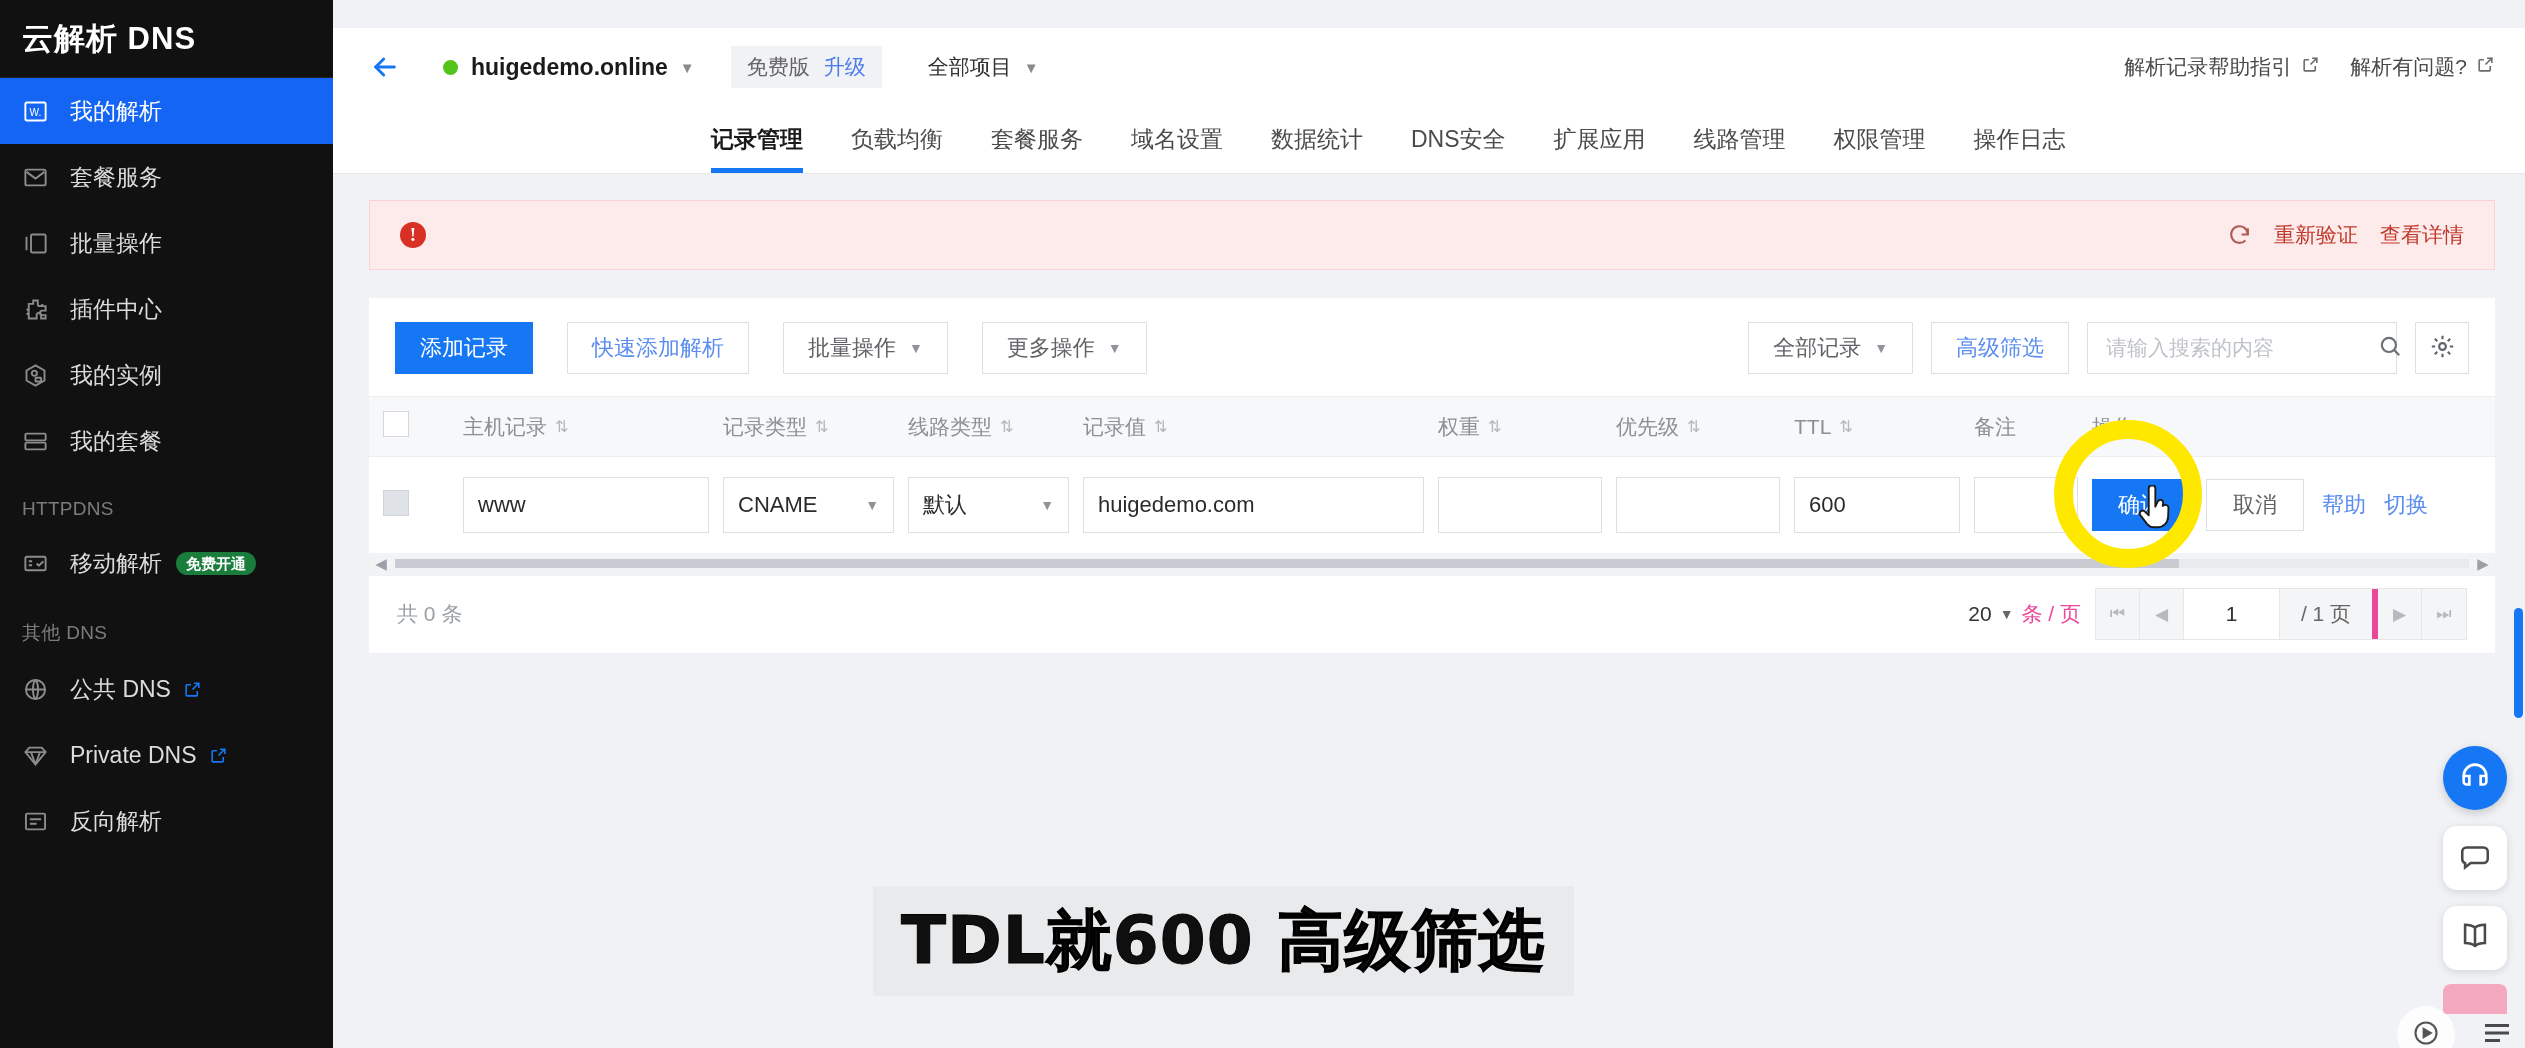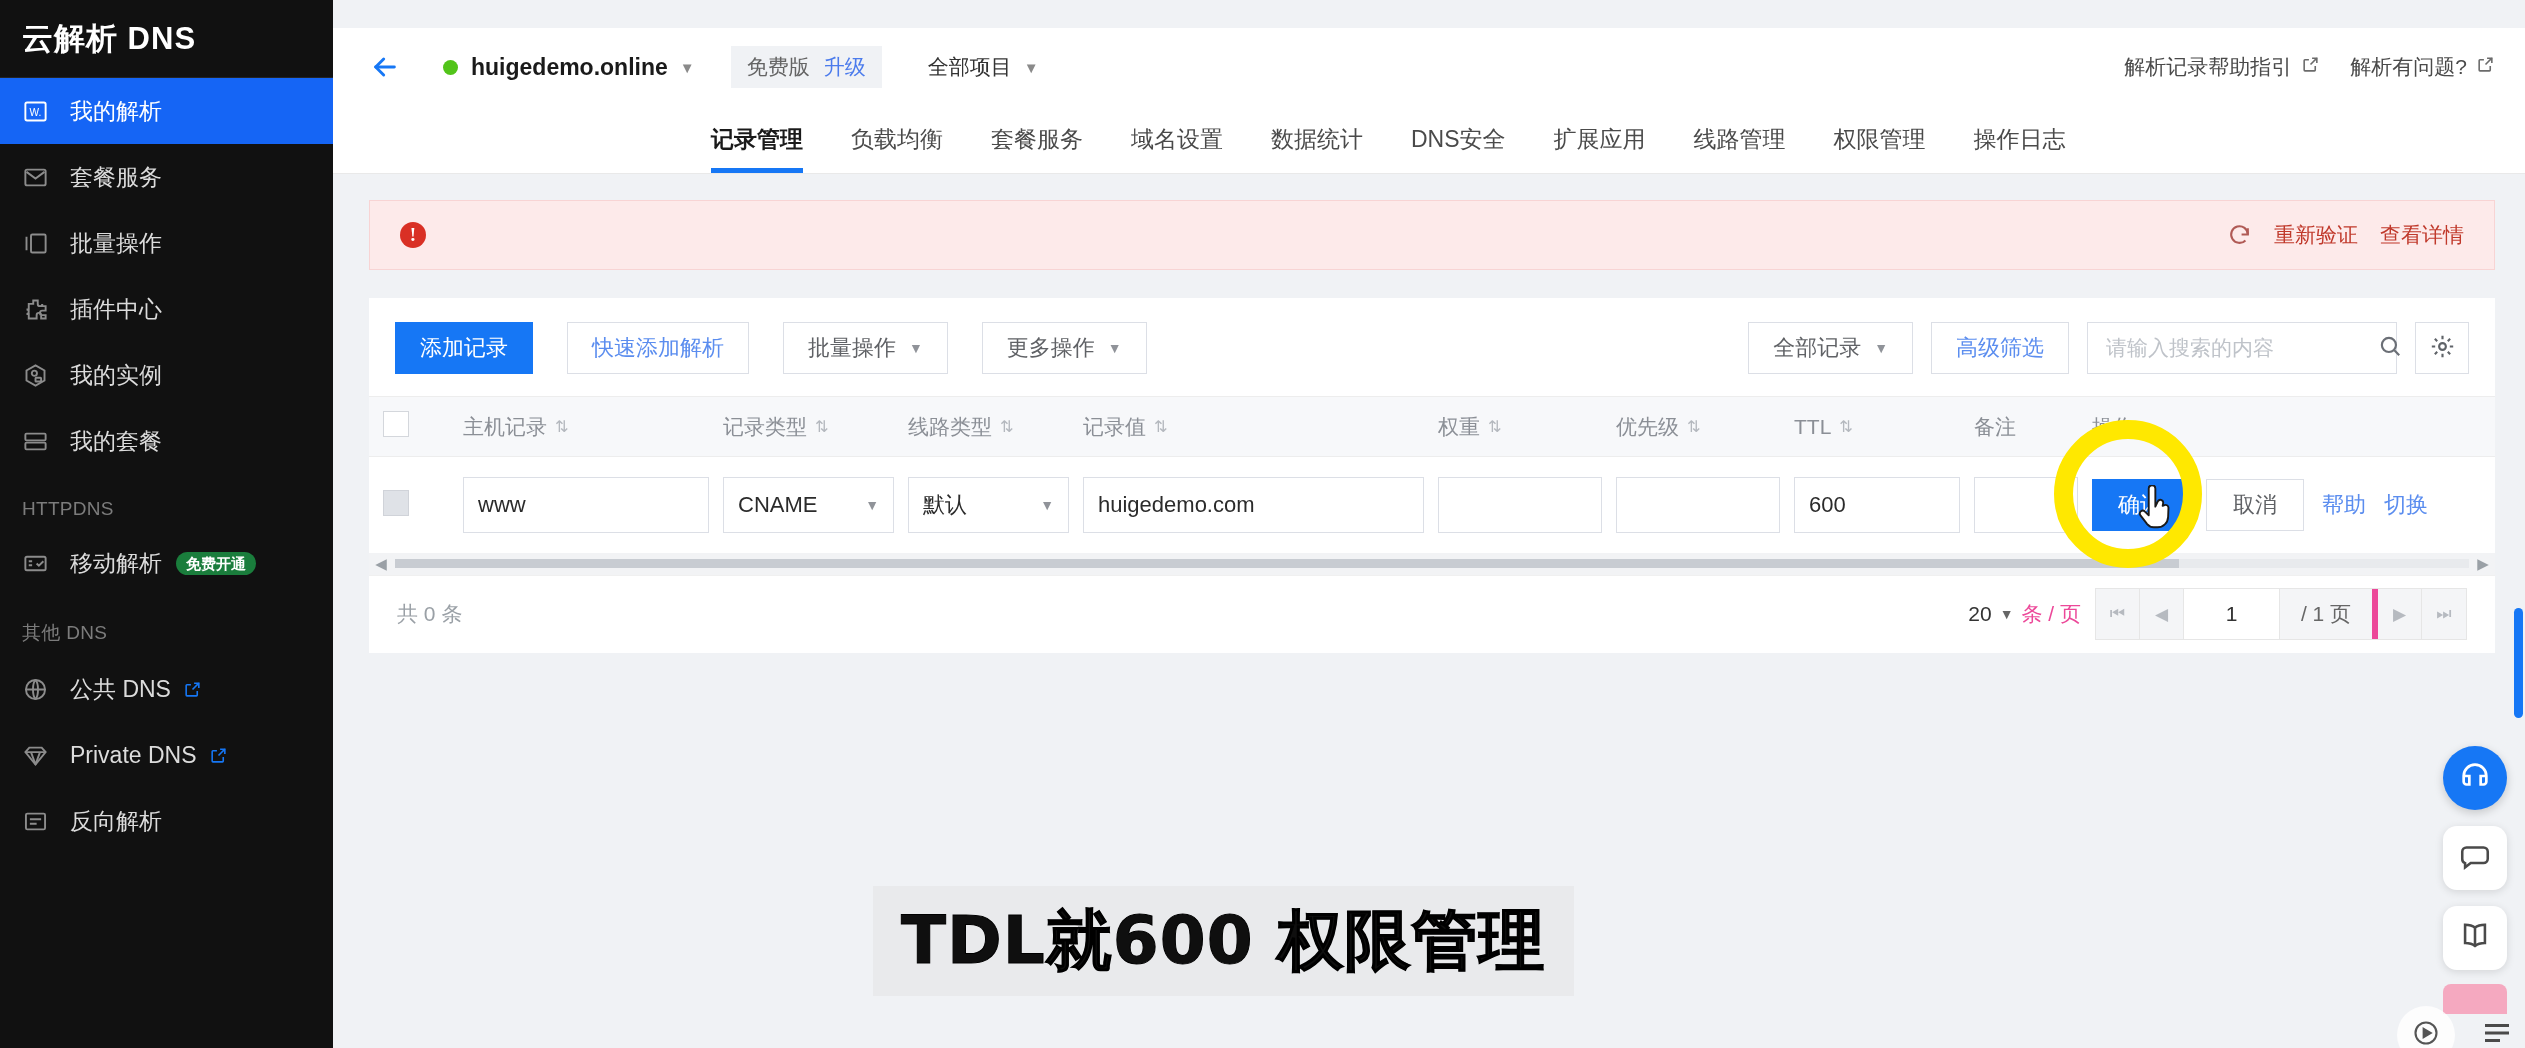--- a/index.html
+++ b/index.html
@@ -821,15 +821,15 @@
 
   </section>
 
   <div class="hl-ring"></div>
   <div class="cursor-hand">
     <svg viewBox="0 0 32 44" fill="#ffffff" stroke="#1a1a1a" stroke-width="1.6" stroke-linejoin="round">
       <path d="M9 3c0-1.6 1.3-2.7 2.8-2.7S14.6 1.4 14.6 3v15.3l2-4.3c.6-1.3 2.1-1.8 3.3-1.2 1 .5 1.5 1.5 1.3 2.5l-.4 2.3 1.6-.6c1.4-.5 2.9.3 3.2 1.7l.1.5-.3 8c-.2 4.8-4.2 8.6-9 8.6h-3c-2.2 0-4.3-1-5.7-2.7L2 25.7c-.9-1.1-.7-2.7.4-3.5 1-.8 2.5-.7 3.4.3L9 25.6z"></path>
     </svg>
   </div>
 
-  <div class="caption">TDL就600 权限管理</div>
+  <div class="caption">TDL就600 高级筛选</div>
 
 </div>
 
 </body></html>

